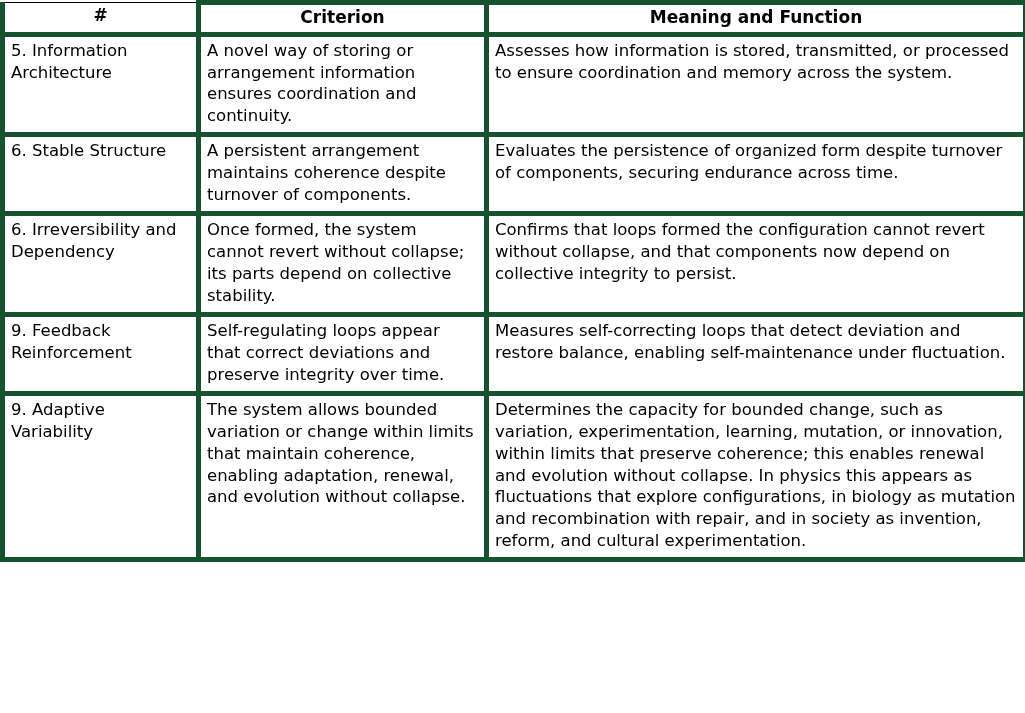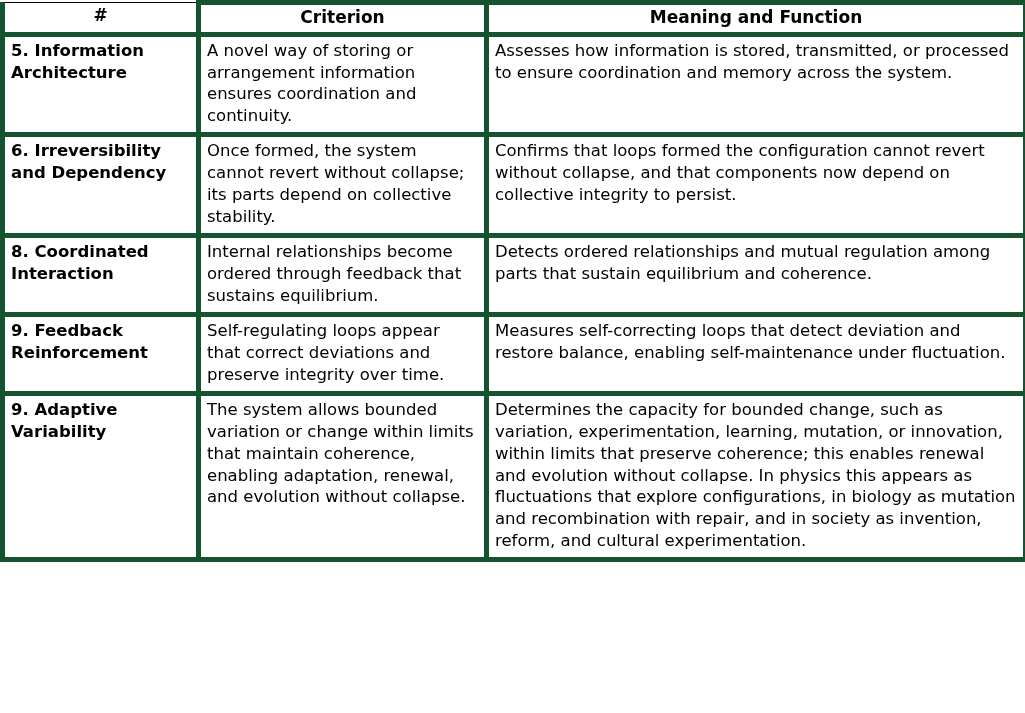--- a/index.html
+++ b/index.html
@@ -39,21 +39,21 @@
     font-weight: bold;
     padding-top: 1px;
     padding-bottom: 3px;
     font-size: 17px;
   }
   col.col-num { width: 196px; }
   col.col-criterion { width: 288px; }
   col.col-meaning { width: 539px; }
 
   td.cell-num {
-    font-weight: bold;
+    font-weight: normal;
   }
   td.cell-criterion,
   td.cell-meaning {
     font-weight: normal;
   }
   .hdr-row th:first-child { border-top: 1px solid #000; }
 </style>
 </head>
 <body>
 
@@ -71,28 +71,28 @@
         <th>Meaning and Function</th>
       </tr>
     </thead>
     <tbody>
       <tr>
         <td class="cell-num">5. Information Architecture</td>
         <td class="cell-criterion">A novel way of storing or arrangement information ensures coordination and continuity.</td>
         <td class="cell-meaning">Assesses how information is stored, transmitted, or processed to ensure coordination and memory across the system.</td>
       </tr>
       <tr>
+        <td class="cell-num">6. Stable Structure</td>
+        <td class="cell-criterion">A persistent arrangement maintains coherence despite turnover of components.</td>
+        <td class="cell-meaning">Evaluates the persistence of organized form despite turnover of components, securing endurance across time.</td>
+      </tr>
+      <tr>
         <td class="cell-num">6. Irreversibility and Dependency</td>
         <td class="cell-criterion">Once formed, the system cannot revert without collapse; its parts depend on collective stability.</td>
         <td class="cell-meaning">Confirms that loops formed the configuration cannot revert without collapse, and that components now depend on collective integrity to persist.</td>
-      </tr>
-      <tr>
-        <td class="cell-num">8. Coordinated Interaction</td>
-        <td class="cell-criterion">Internal relationships become ordered through feedback that sustains equilibrium.</td>
-        <td class="cell-meaning">Detects ordered relationships and mutual regulation among parts that sustain equilibrium and coherence.</td>
       </tr>
       <tr>
         <td class="cell-num">9. Feedback Reinforcement</td>
         <td class="cell-criterion">Self-regulating loops appear that correct deviations and preserve integrity over time.</td>
         <td class="cell-meaning">Measures self-correcting loops that detect deviation and restore balance, enabling self-maintenance under fluctuation.</td>
       </tr>
       <tr>
         <td class="cell-num">9. Adaptive Variability</td>
         <td class="cell-criterion">The system allows bounded variation or change within limits that maintain coherence, enabling adaptation, renewal, and evolution without collapse.</td>
         <td class="cell-meaning">Determines the capacity for bounded change, such as variation, experimentation, learning, mutation, or innovation, within limits that preserve coherence; this enables renewal and evolution without collapse. In physics this appears as fluctuations that explore configurations, in biology as mutation and recombination with repair, and in society as invention, reform, and cultural experimentation.</td>

